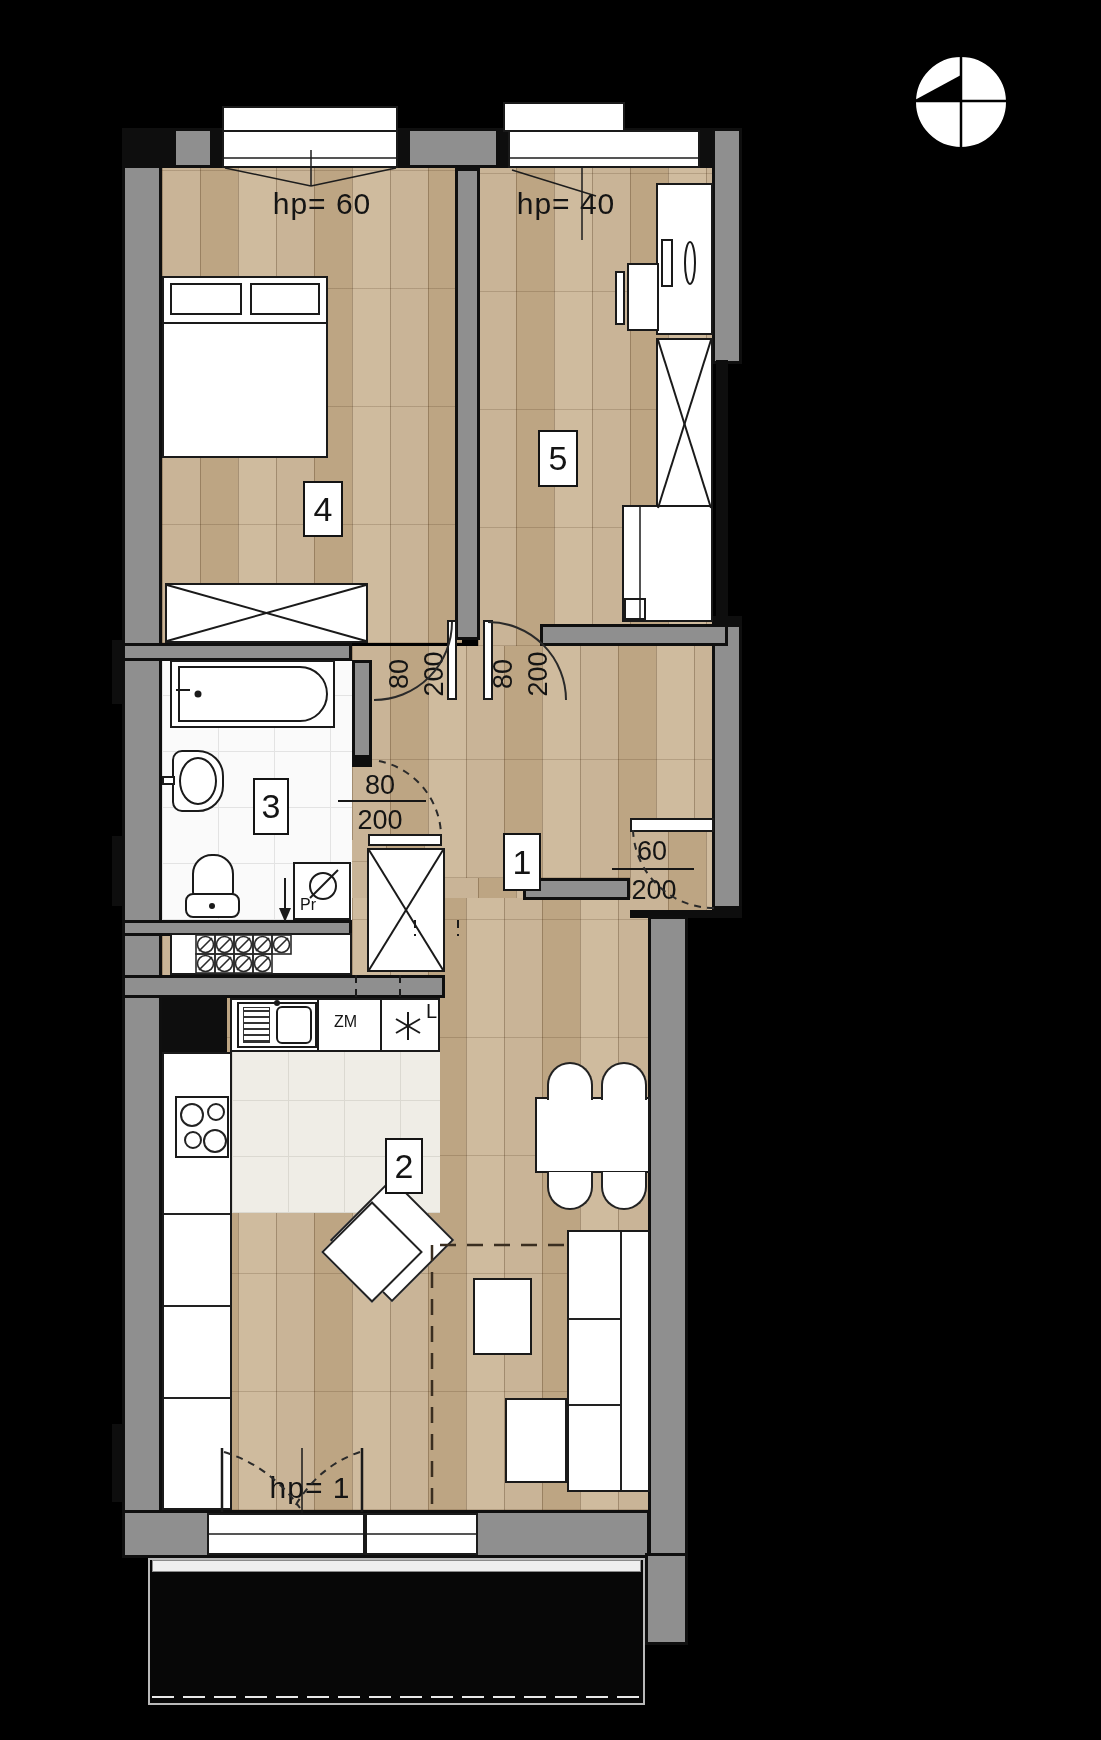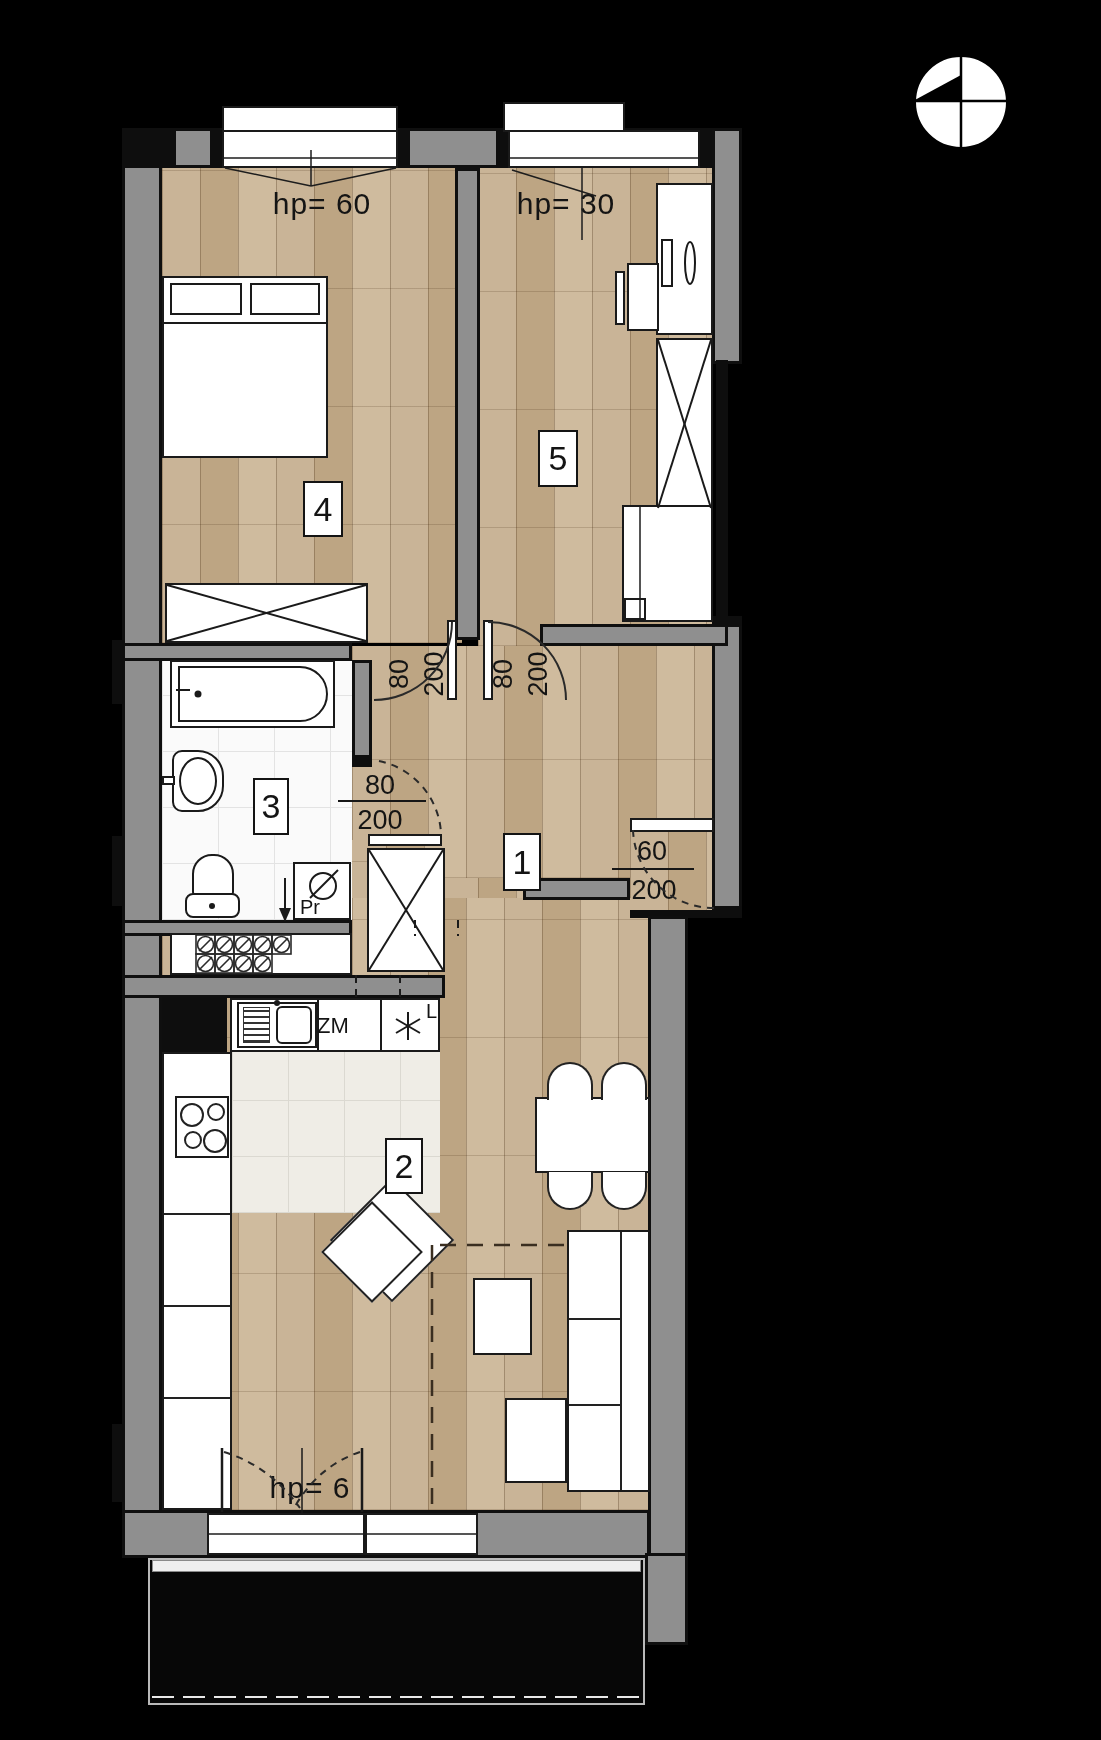--- a/index.html
+++ b/index.html
@@ -152,39 +152,39 @@
       <span>3</span>
     </div>
   <div class="a rlabel z4" style="left:303px;top:481px;width:40px;height:56px">
       <span>4</span>
     </div>
   <div class="a rlabel z4" style="left:538px;top:430px;width:40px;height:57px">
       <span>5</span>
     </div>
 
   <div class="a hp z4" style="left:322px;top:204px">hp= 60</div>
-  <div class="a hp z4" style="left:566px;top:204px">hp= 30</div>
-  <div class="a hp z4" style="left:310px;top:1488px">hp= 6</div>
+  <div class="a hp z4" style="left:566px;top:204px">hp= 40</div>
+  <div class="a hp z4" style="left:310px;top:1488px">hp= 1</div>
 
   <div class="a vdim z4" style="left:399px;top:674px">80</div>
   <div class="a vdim z4" style="left:434px;top:674px">200</div>
   <div class="a vdim z4" style="left:503px;top:674px">80</div>
   <div class="a vdim z4" style="left:538px;top:674px">200</div>
 
   <div class="a hdim z4" style="left:380px;top:785px">80</div>
   <div class="a dimline z4" style="left:338px;top:800px;width:88px"></div>
   <div class="a hdim z4" style="left:380px;top:820px">200</div>
 
   <div class="a hdim z4" style="left:652px;top:851px">60</div>
   <div class="a dimline z4" style="left:612px;top:868px;width:82px"></div>
   <div class="a hdim z4" style="left:654px;top:890px">200</div>
 
-  <div class="a txt z4" style="left:317px;top:1013px;font-size:22px">ZM</div>
+  <div class="a txt z4" style="left:334px;top:1013px;font-size:16px">ZM</div>
   <div class="a txt z4" style="left:426px;top:1000px;font-size:20px">L</div>
-  <div class="a txt z4" style="left:300px;top:896px;font-size:20px">Pr</div>
+  <div class="a txt z4" style="left:300px;top:896px;font-size:16px">Pr</div>
 
   <svg class="z5" width="1101" height="1740" viewBox="0 0 1101 1740">
 
     <g>
       <circle cx="961" cy="102" r="47" fill="#fff" stroke="#000" stroke-width="4"></circle>
       <line x1="961" y1="55" x2="961" y2="149" stroke="#000" stroke-width="2.5"></line>
       <line x1="914" y1="101" x2="1008" y2="101" stroke="#000" stroke-width="2.5"></line>
       <polygon points="913,101 961,75 961,101" fill="#000"></polygon>
     </g>
 

